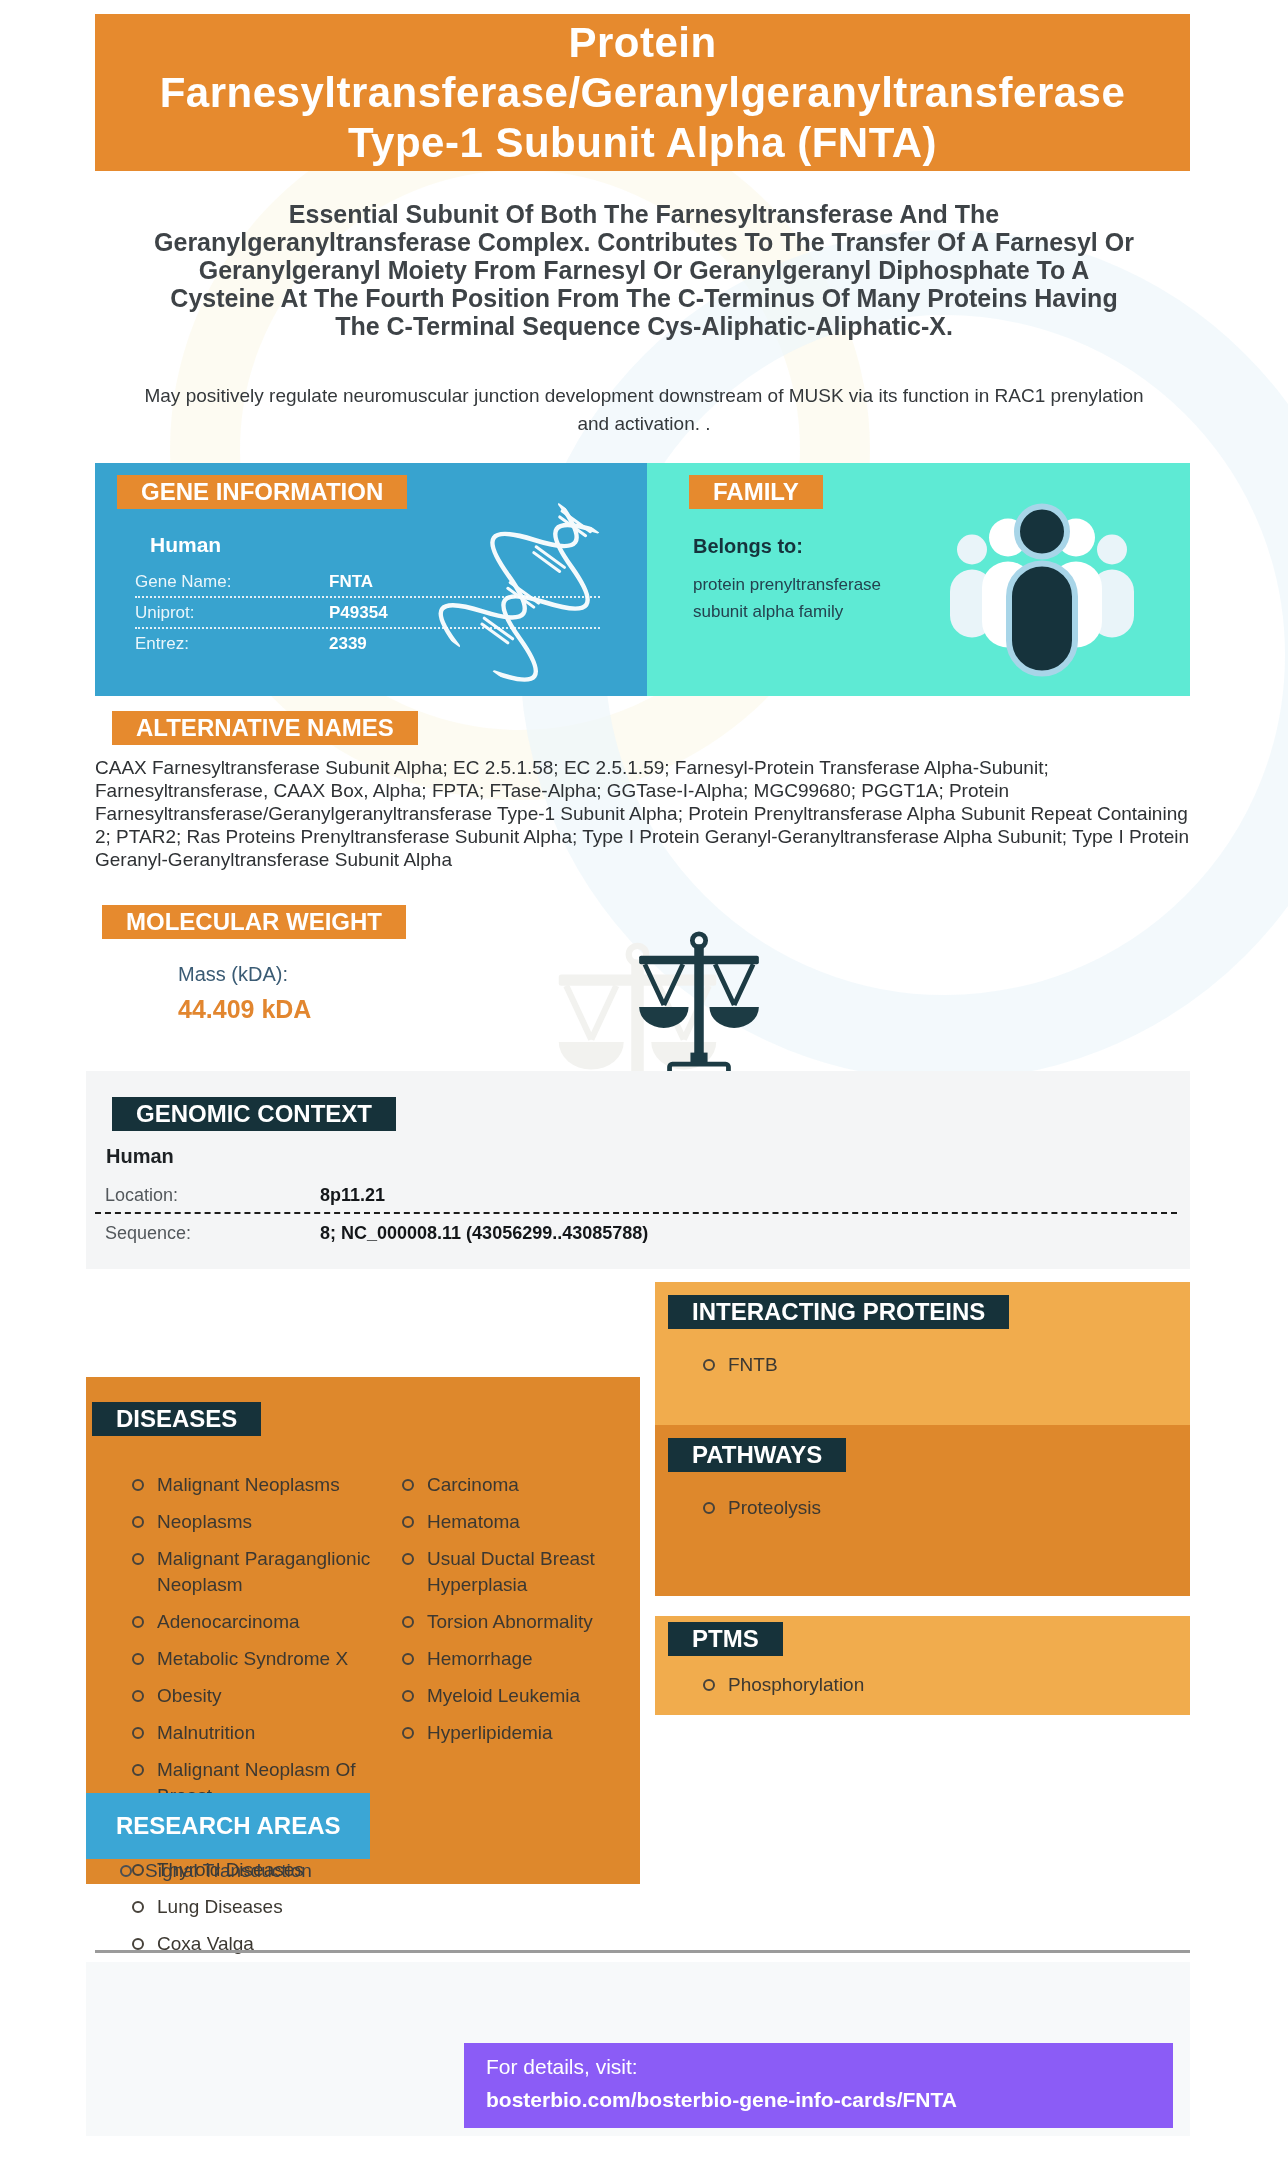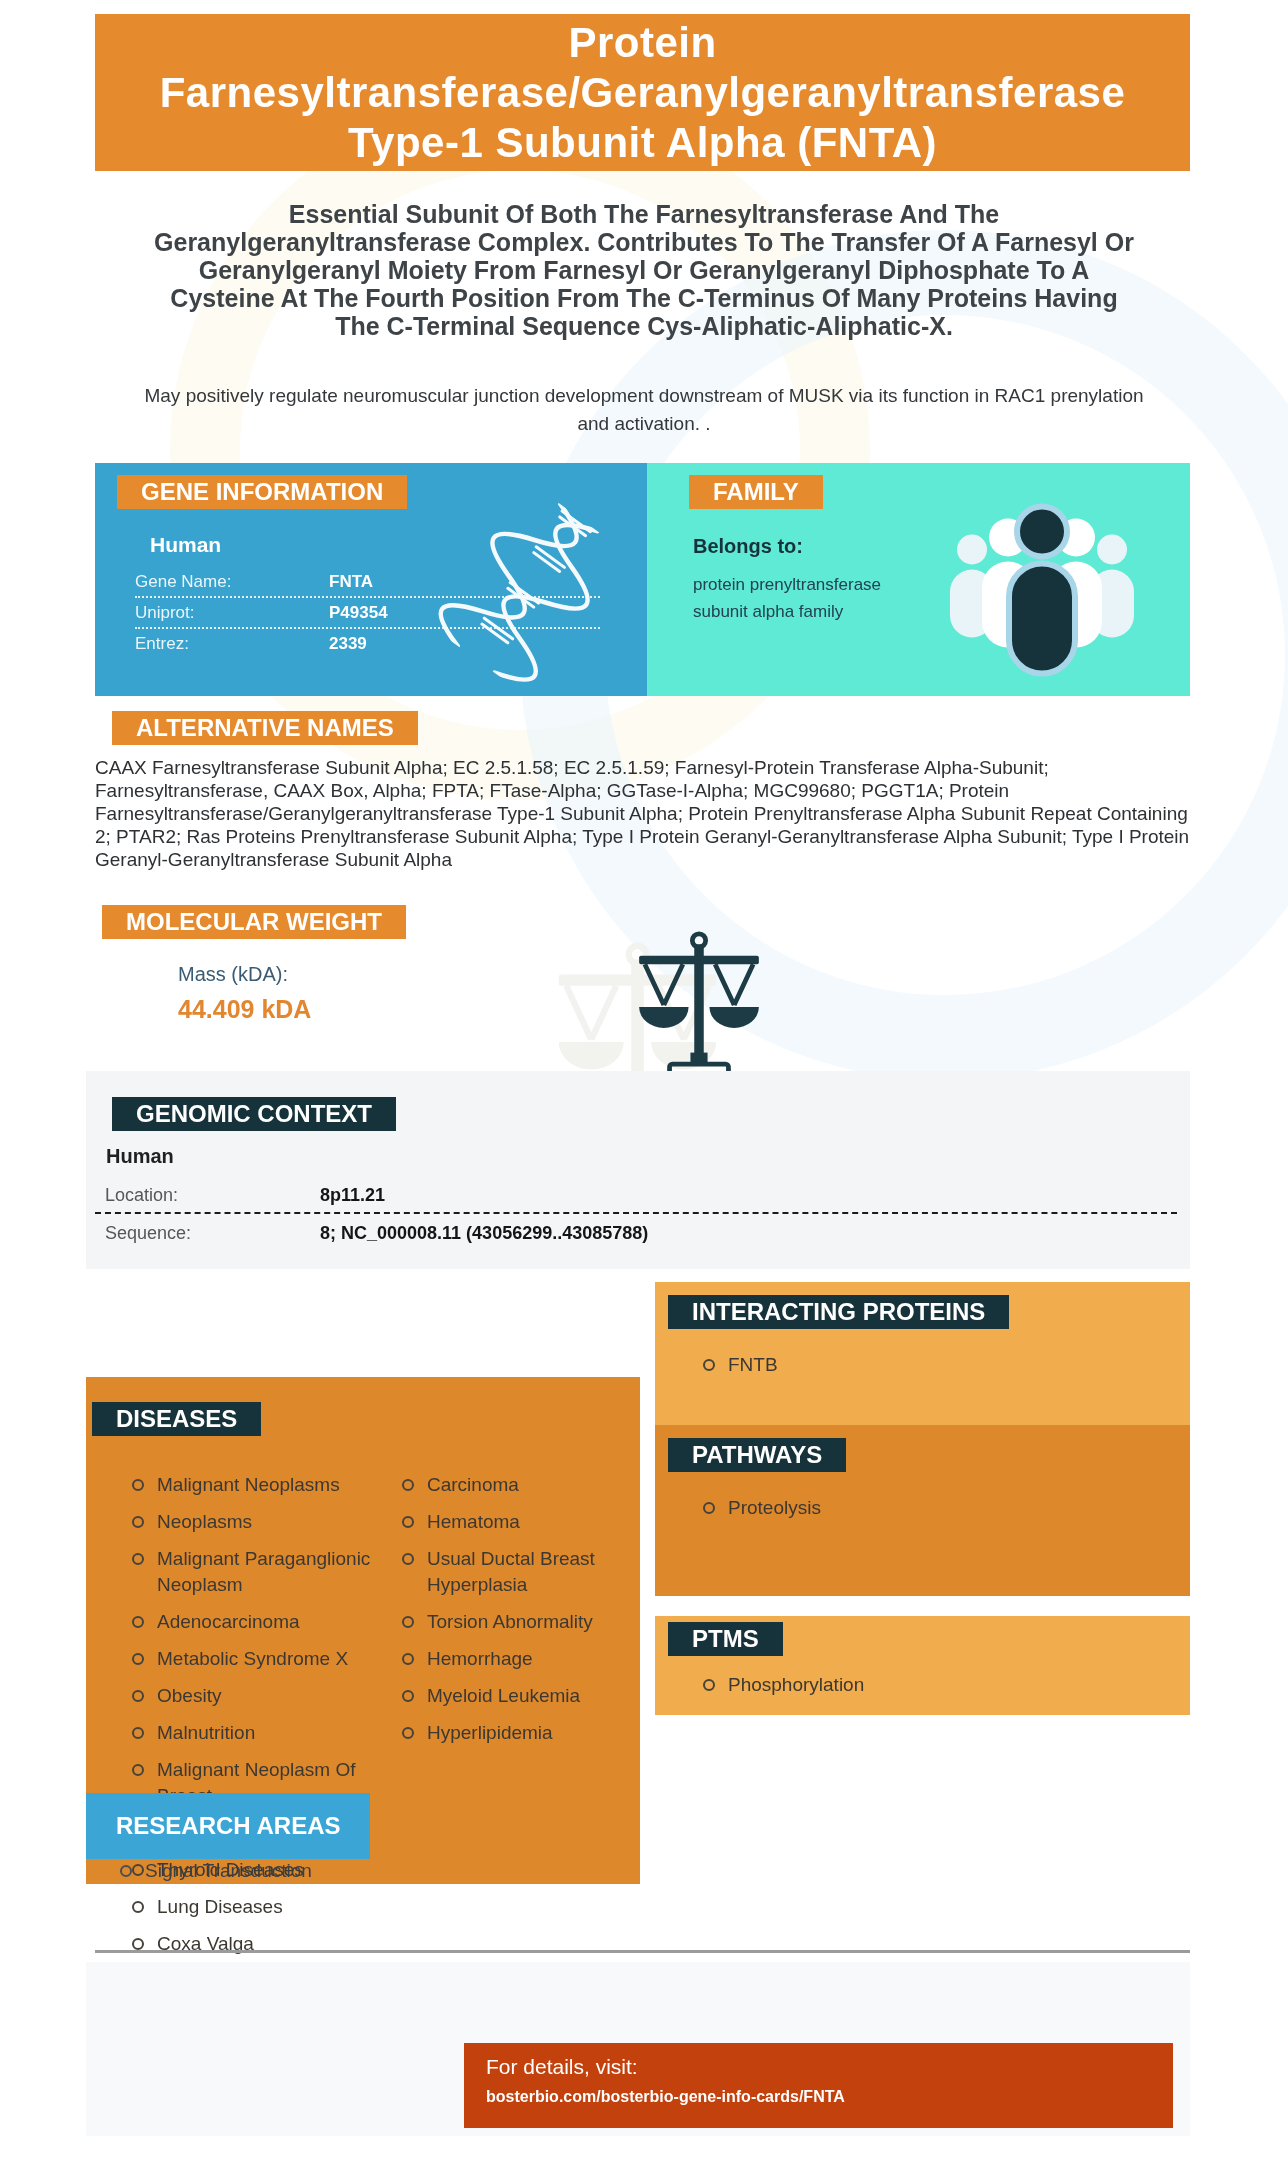--- a/index.html
+++ b/index.html
@@ -76,23 +76,23 @@
   .rpanel .badge{position:absolute;left:13px;top:13px;}
   .ptms .badge{top:6px;}
   .rpanel .r-items{position:absolute;left:48px;top:70px;}
   .ptms .r-items{top:56px;}
   
   .research-badge{left:86px;top:1793px;padding:16px 30px;}
   .research-items{left:120px;top:1858px;width:400px;}
   
   .divider{left:95px;top:1950px;width:1095px;height:3px;background:#9B9B9B;}
   .footer-bg{left:86px;top:1962px;width:1104px;height:174px;background:#F7F9FA;}
-  .footer-blue{position:absolute;left:378px;top:81px;width:709px;height:85px;background:#c2410c;color:#fff;}
+  .footer-blue{position:absolute;left:378px;top:81px;width:709px;height:85px;background:#8b5cf6;color:#fff;}
   .footer-l1{position:absolute;left:22px;top:12px;font-size:21px;}
-  .footer-l2{position:absolute;left:22px;top:45px;font-size:16px;font-weight:bold;}
+  .footer-l2{position:absolute;left:22px;top:45px;font-size:21px;font-weight:bold;}
 </style>
 </head>
 <body>
 
 <div class="canvas">
 
   <div class="wm-ring wm1"></div>
   <div class="wm-ring wm2"></div>
 
   <div class="abs header z">

